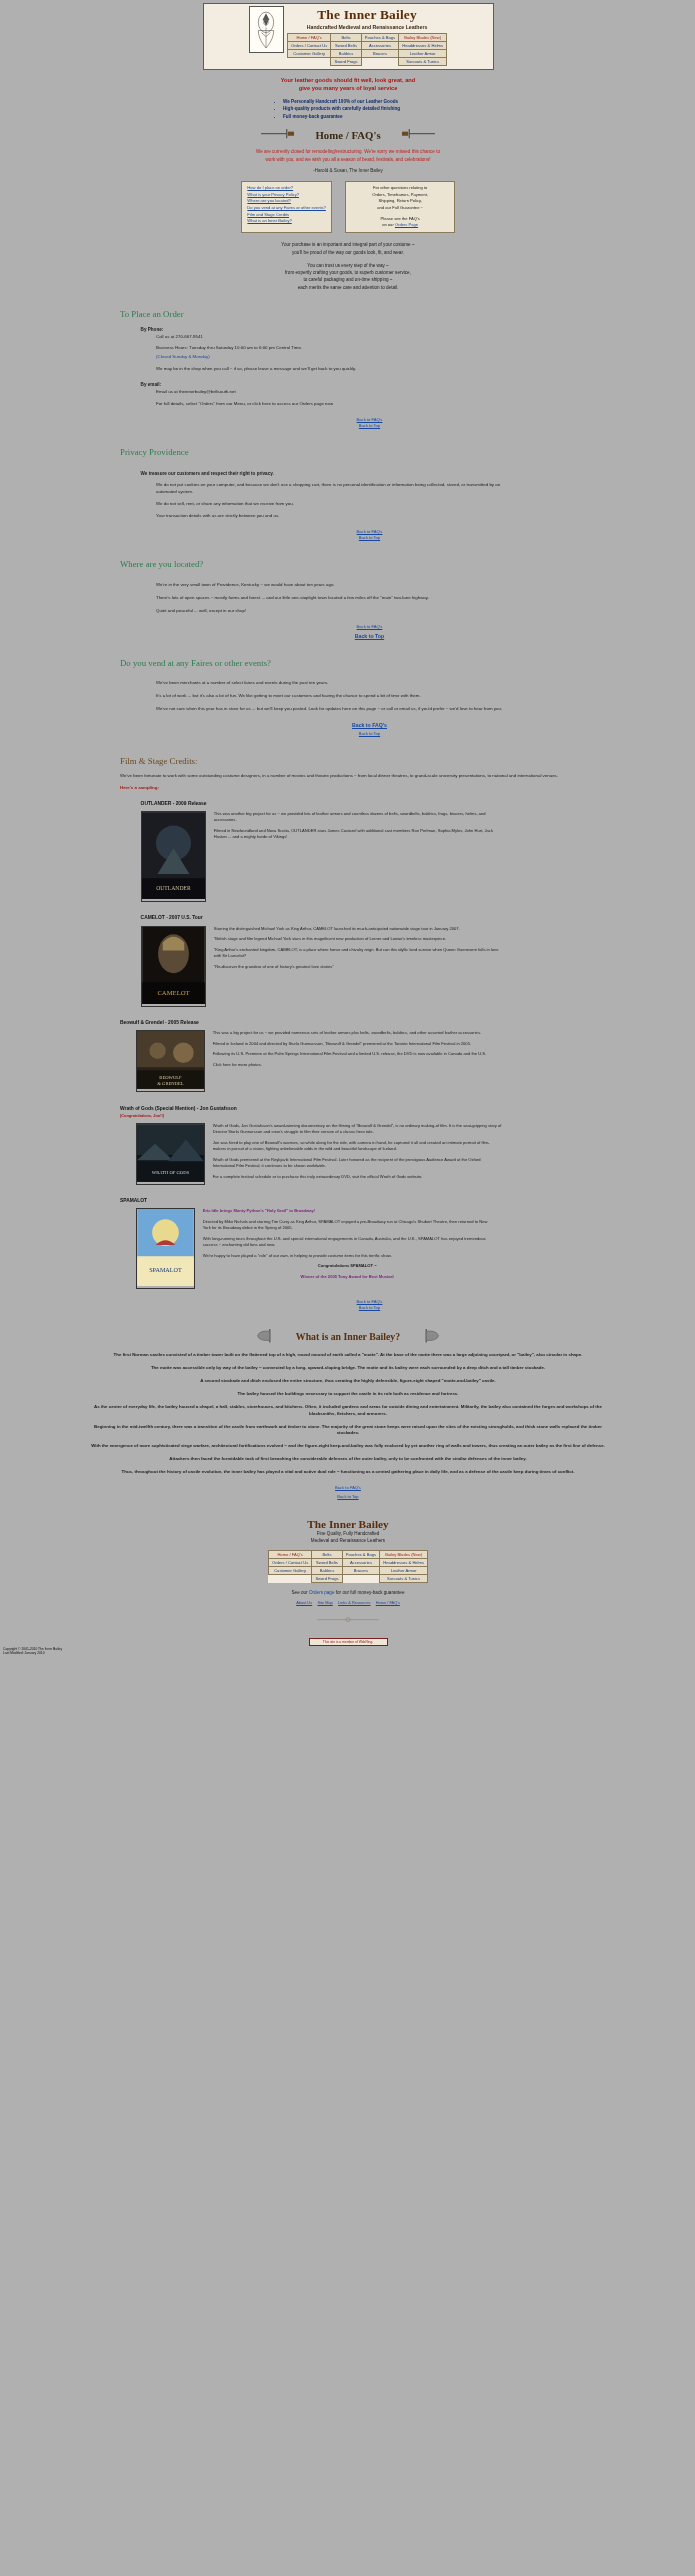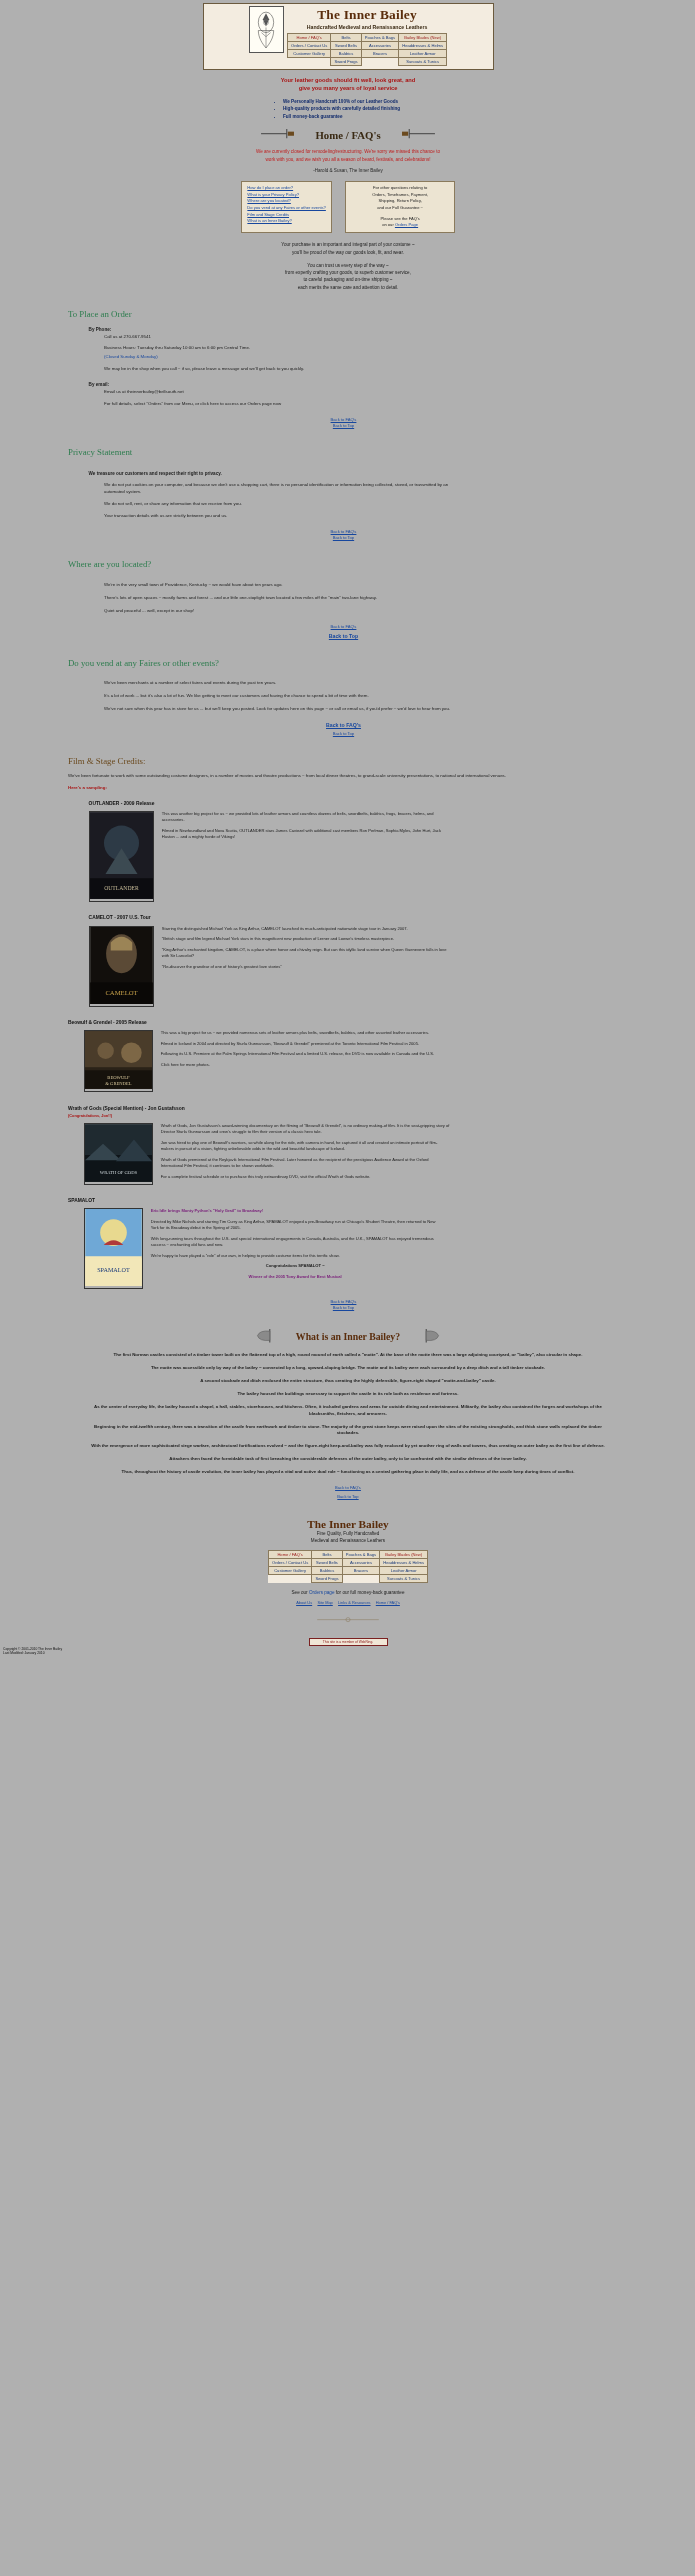--- a/index.html
+++ b/index.html
@@ -157,21 +157,21 @@
   .prose {
     text-align: center;
     font-size: 4.6px;
     color: #1c1c1c;
     line-height: 7.2px;
     margin-top: 8.2px;
   }
   
   .section {
     margin-top: 18.5px;
-    padding-left: 68px;
+    padding-left: 120px;
     padding-right: 77px;
   }
   h2.sec {
     font-family: "Liberation Serif", serif;
     font-size: 8.8px;
     color: #2e7d4f;
     font-weight: normal;
     margin: 0 0 7.2px 0;
   }
   h2.sec.brown { color: #6b4a1f; }
@@ -417,21 +417,21 @@
     <div class="sub" style="margin-top:9.3px">By email:</div>
     <div class="body-ln">Email us at   theinnerbailey@bellsouth.net</div>
     <div class="body-ln" style="margin-top:5.2px">For full details, select "Orders" from our Menu, or click  here  to access our Orders page now</div>
     <div class="center-links">
       <a>Back to FAQ's</a>
       <a>Back to Top</a>
     </div>
   </div>
 
   <div class="section">
-    <h2 class="sec">Privacy Statement</h2>
+    <h2 class="sec">Privacy Providence</h2>
     <div class="sub" style="margin-top:13.4px">We treasure our customers and respect their right to privacy.</div>
     <div class="body-ln" style="margin-top:6.2px;max-width:361px">We do not put cookies on your computer, and because we don't use a shopping cart, there is no personal identification or information being collected, stored, or transmitted by an automated system.</div>
     <div class="body-ln" style="margin-top:5.2px">We do not sell, rent, or share any information that we receive from you.</div>
     <div class="body-ln" style="margin-top:5.2px">Your transaction details with us are strictly between you and us.</div>
     <div class="center-links">
       <a>Back to FAQ's</a>
       <a>Back to Top</a>
     </div>
   </div>
 

